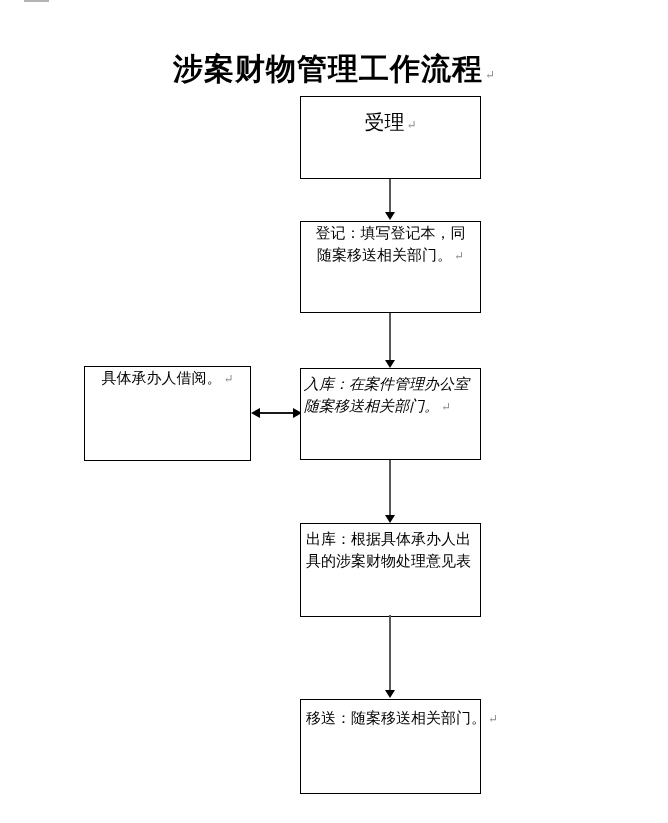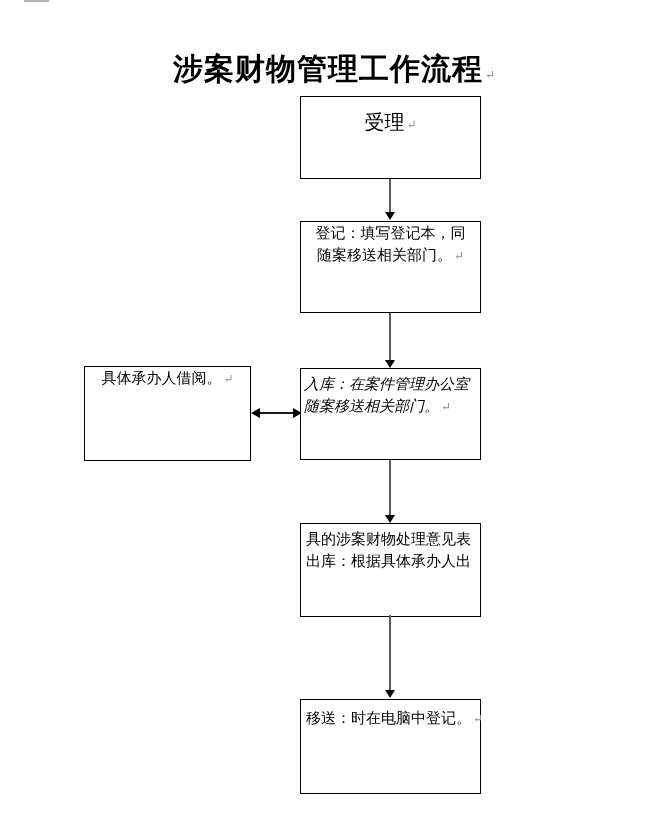--- a/index.html
+++ b/index.html
@@ -120,26 +120,26 @@
     <div class="tl"><span>入库：在案件管理办公室</span></div>
     <div class="tl"><span>随案移送相关部门。</span><span class="ret">↵</span></div>
   </div>
 
   <div class="arrow-v a3">
     <div class="stem"></div>
     <div class="head"></div>
   </div>
 
   <div class="box box-store-out">
+    <div class="tl"><span>出库：根据具体承办人出</span></div>
     <div class="tl"><span>具的涉案财物处理意见表</span></div>
-    <div class="tl"><span>出库：根据具体承办人出</span></div>
   </div>
 
   <div class="arrow-v a4">
     <div class="stem"></div>
     <div class="head"></div>
   </div>
 
   <div class="box box-transfer">
-    <div class="tl"><span>移送：时在电脑中登记。</span><span class="ret">↵</span></div>
+    <div class="tl"><span>移送：随案移送相关部门。</span><span class="ret">↵</span></div>
   </div>
 
 </div>
 
 </body></html>

